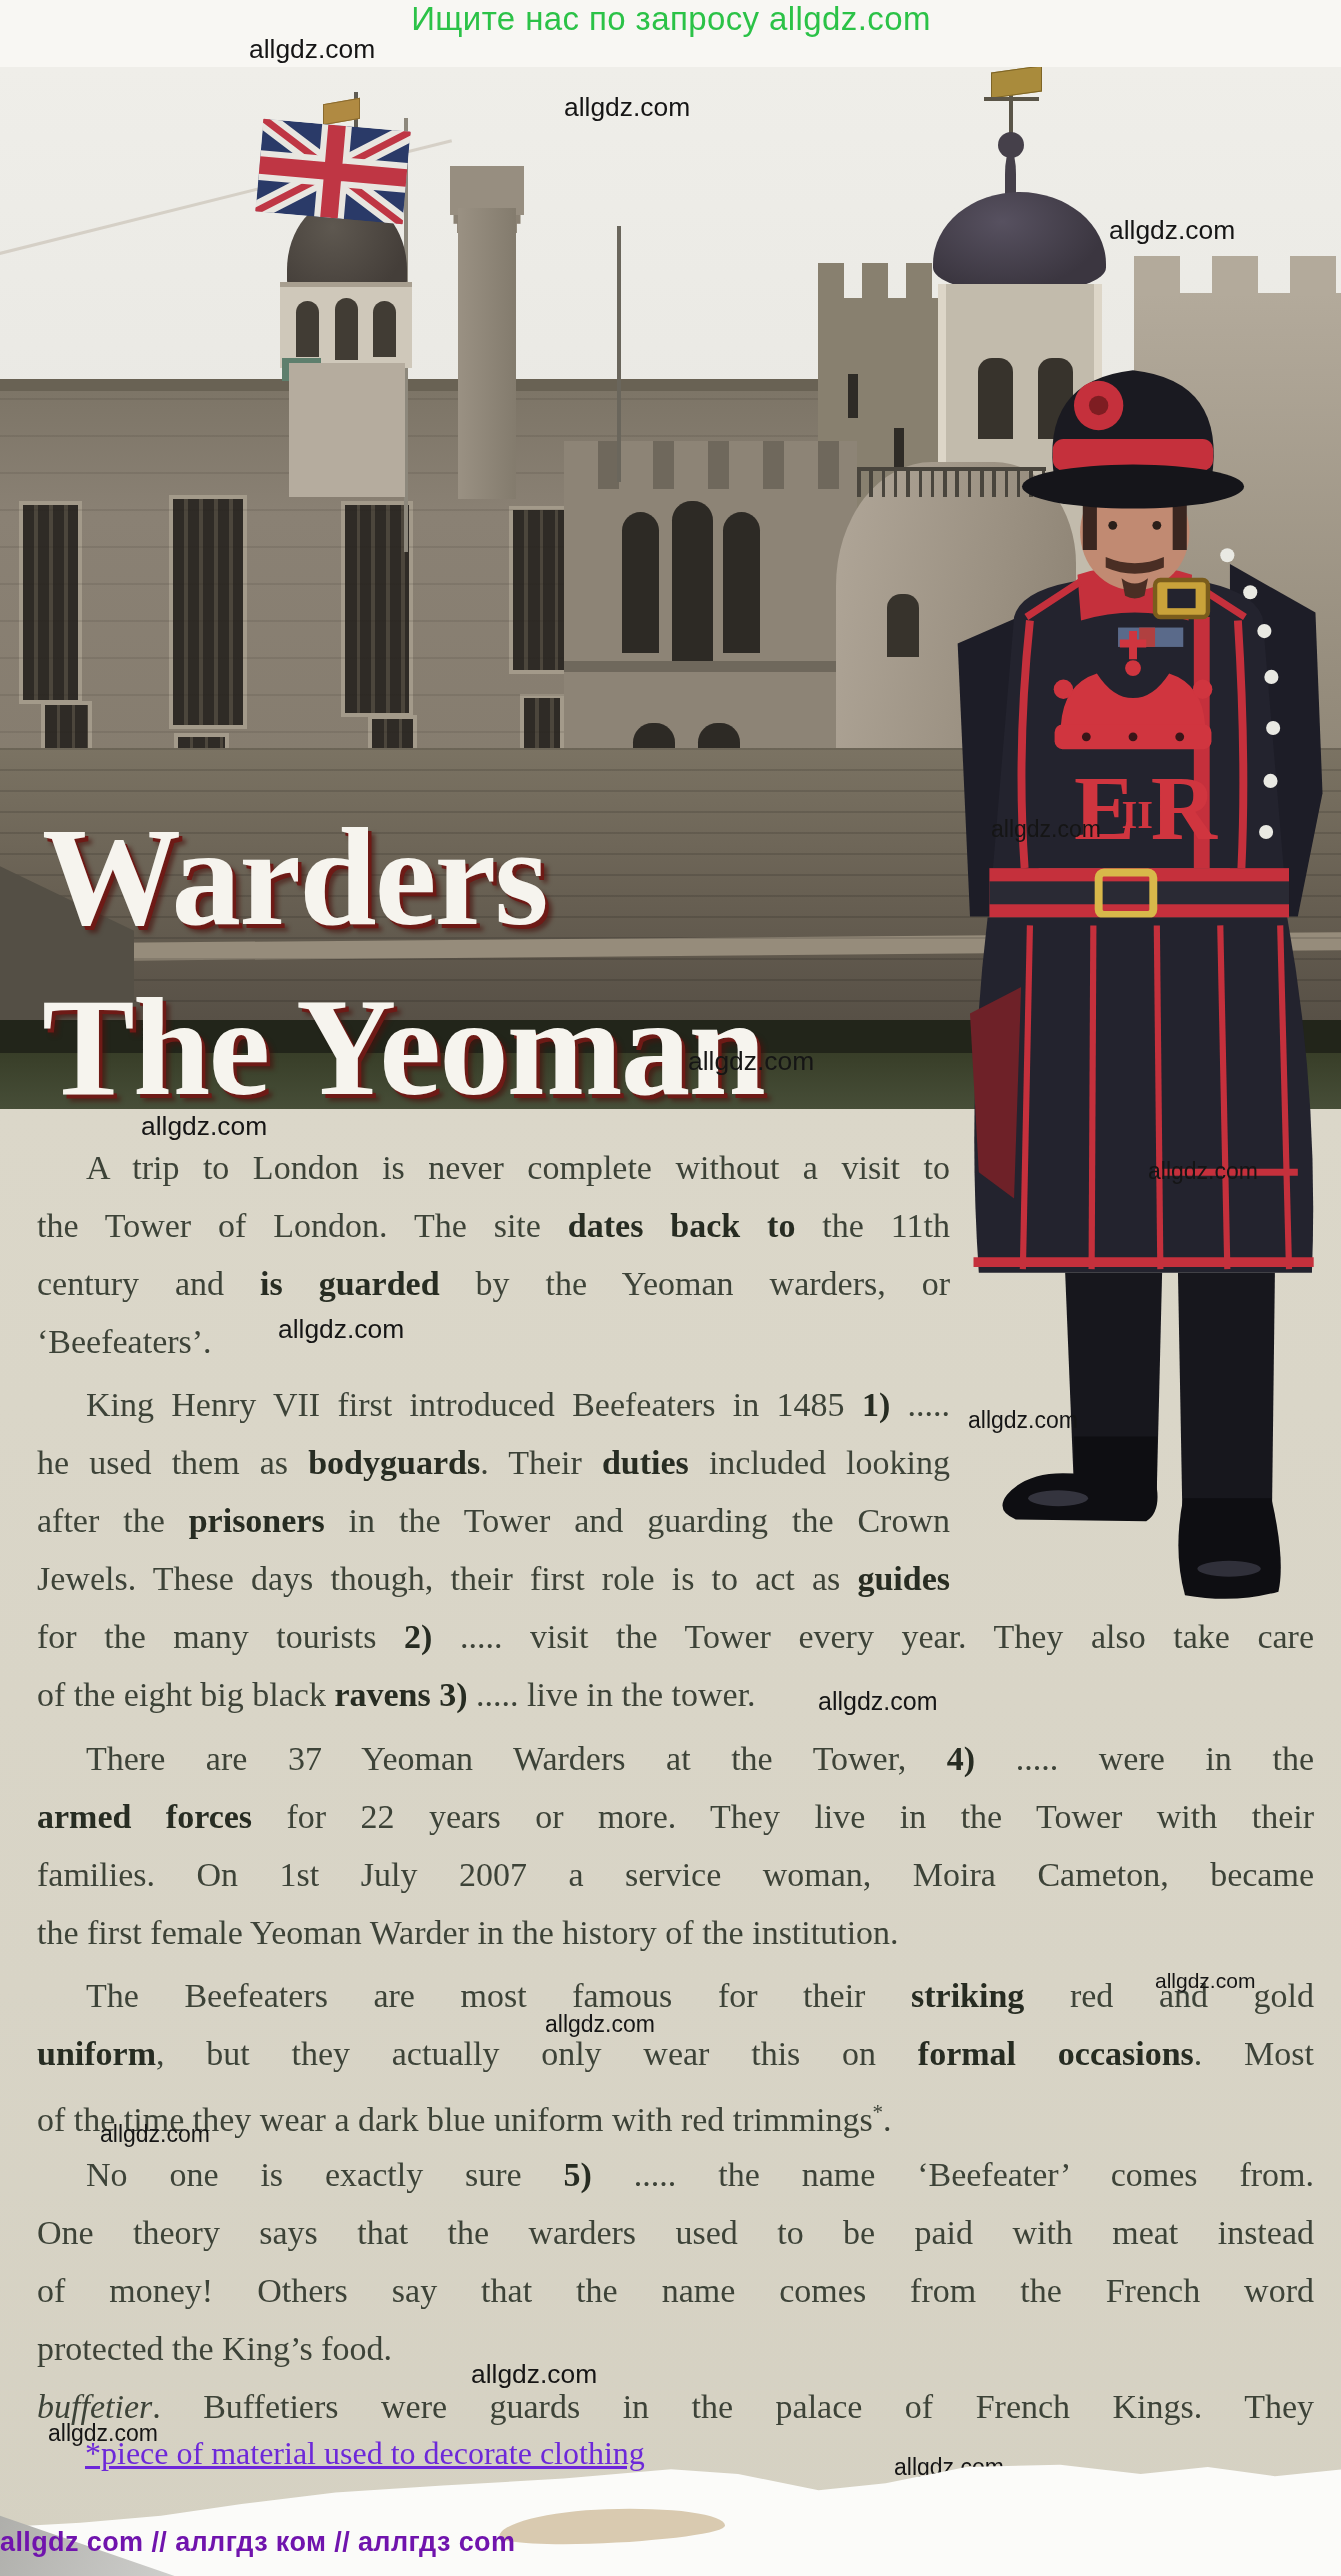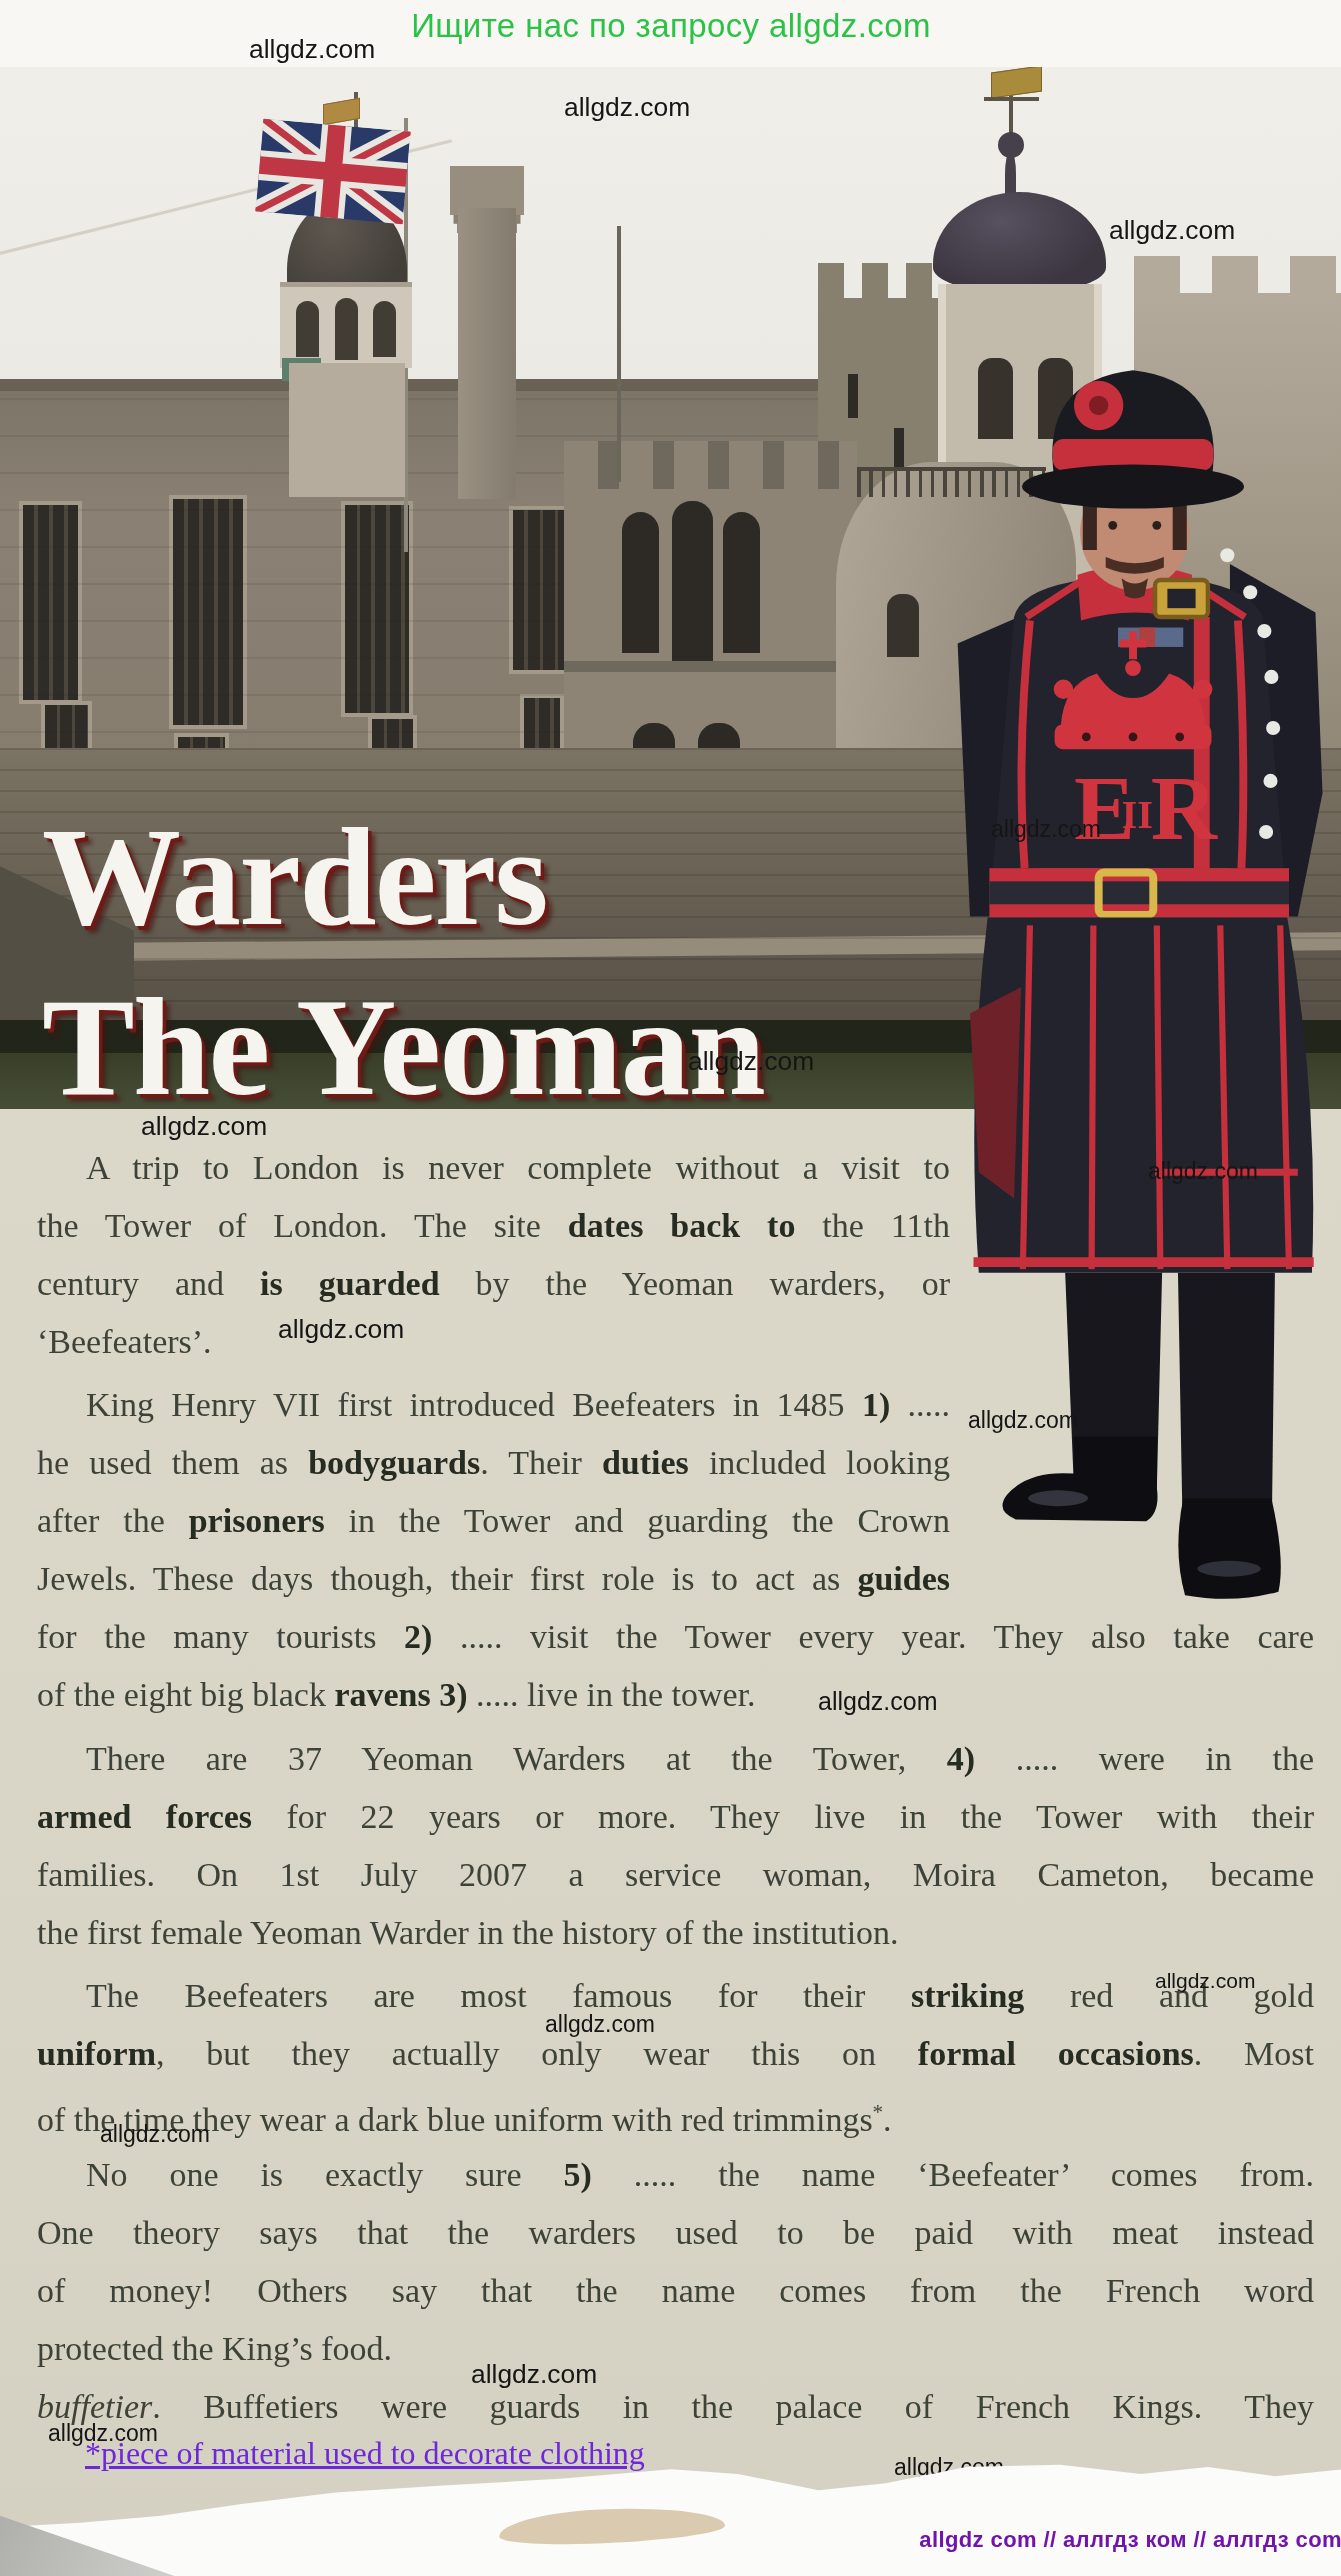--- a/index.html
+++ b/index.html
@@ -2,21 +2,21 @@
 <html style="font-size:14px"><head>
 <meta charset="utf-8">
 <style>
   html,body{margin:0;padding:0;background:#888;}
   .page{position:relative;width:1342px;height:2576px;background:#f6f5f1;overflow:hidden;
         font-family:"Liberation Serif",serif;box-shadow:inset 19.4px 0 26.4px -14px rgba(60,55,45,.35), inset -12.3px 0 19.4px -12.3px rgba(60,55,45,.2);}
   [data-interactable]{box-sizing:border-box;}
 
   
   .top-strip{position:absolute;left:0;top:0;width:1342px;height:67px;background:#f8f7f3;z-index:2;text-align:center;}
-  .promo{margin-top:7px;font-family:"Liberation Sans",sans-serif;font-size:33px;color:#2bc247;letter-spacing:0.4px;}
+  .promo{font-family:"Liberation Sans",sans-serif;font-size:33px;color:#2bc247;letter-spacing:0.4px;}
 
   
   .photo{position:absolute;left:0;top:67px;width:1342px;height:1042px;overflow:hidden;z-index:1;
          background:linear-gradient(180deg,#efeee9 0%,#e9e8e3 40%,#dddbd3 75%,#d6d4ca 100%);}
   .photo .crease{position:absolute;left:-35px;top:132px;width:494px;height:2.6px;background:rgba(190,180,165,.5);transform:rotate(-14deg);}
   .ab{position:absolute;}
 
   
   .lt-vane-pole{left:354px;top:25px;width:3.5px;height:113px;background:#5f5b52;}
   .lt-vane{left:323px;top:34px;width:37px;height:21px;background:#b08a42;transform:skewY(-10deg);border:1.8px solid #8a6a2e;}
@@ -107,22 +107,22 @@
   .wm{position:absolute;z-index:7;font-family:"Liberation Sans",sans-serif;color:#151515;}
 
   
   .beige-bg{position:absolute;left:0;top:1109px;width:1342px;height:1467px;background:linear-gradient(180deg,#dbd7c9 0%,#d8d4c6 60%,#d5d1c2 100%);z-index:0;}
   .torn{position:absolute;left:0;top:2460px;width:1342px;height:116px;background:#fbfbf9;z-index:8;
         clip-path:polygon(0 58%,6% 54%,12% 48%,18% 38%,25% 28%,33% 22%,42% 16%,50% 8%,55% 12%,61% 26%,66% 20%,72% 6%,79% 4%,85% 12%,90% 6%,95% 14%,100% 8%,100% 100%,0 100%);}
   .tan-scrap{position:absolute;left:499px;top:2509px;width:226px;height:34px;background:#d9cab0;border-radius:48% 52% 60% 40%/70% 60% 40% 30%;z-index:9;transform:rotate(-2deg);}
   .grey-corner{position:absolute;left:0;top:2509px;width:194px;height:67px;z-index:9;background:linear-gradient(115deg,#aeaeaa,#d2d2cf);clip-path:polygon(0 10%,90% 100%,0 100%);}
 
   
-  .footer{position:absolute;left:0;top:2527px;width:1342px;z-index:10;text-align:right;
-          font-family:"Liberation Sans",sans-serif;font-weight:bold;font-size:22px;color:#7014ad;letter-spacing:0.4px;}
+  .footer{position:absolute;left:0;top:2527px;width:1342px;z-index:10;text-align:left;
+          font-family:"Liberation Sans",sans-serif;font-weight:bold;font-size:27px;color:#7014ad;letter-spacing:0.4px;}
 </style>
 </head>
 <body>
 
 <div class="page" data-interactable="false">
 
   <div class="beige-bg" data-interactable="false"></div>
 
   <div class="top-strip" data-interactable="false">
     <div class="promo" data-interactable="false" style="color: rgb(43, 194, 71);">Ищите нас по запросу allgdz.com</div>

